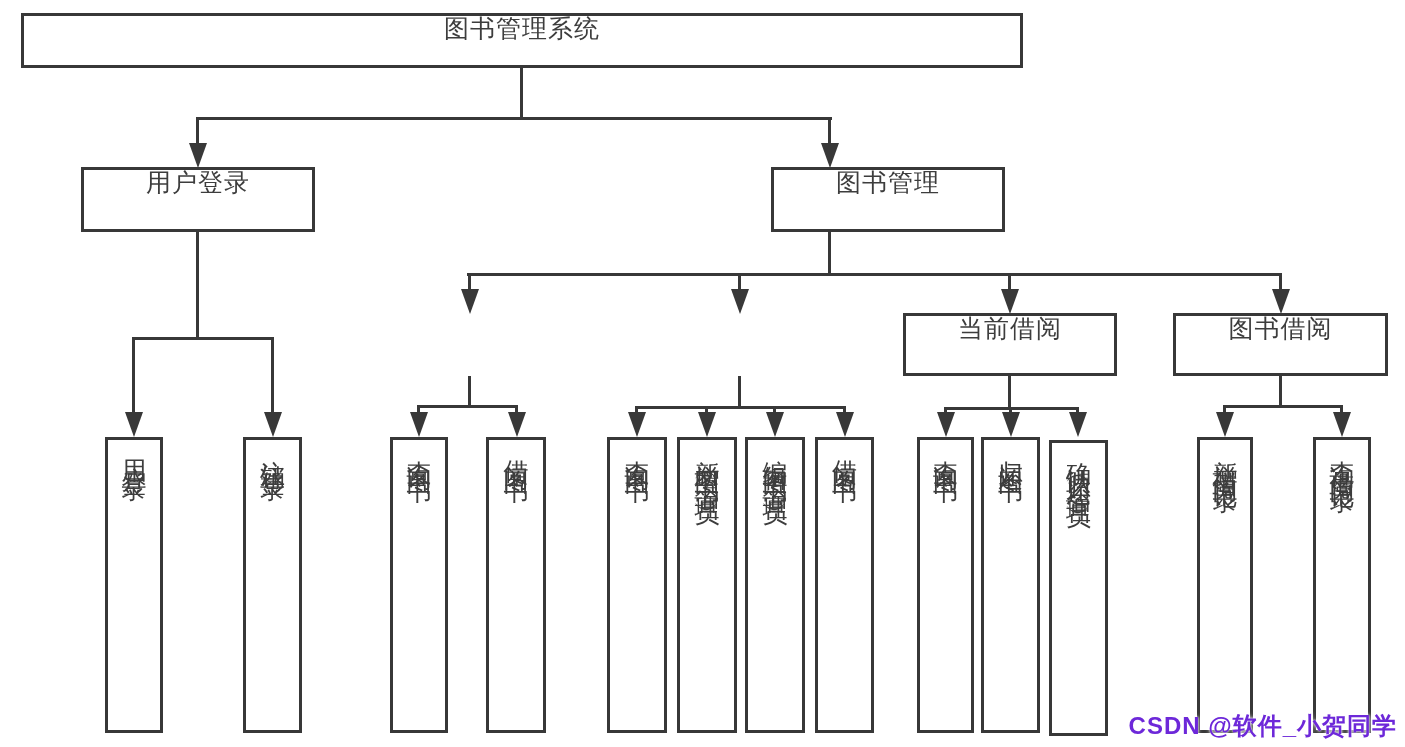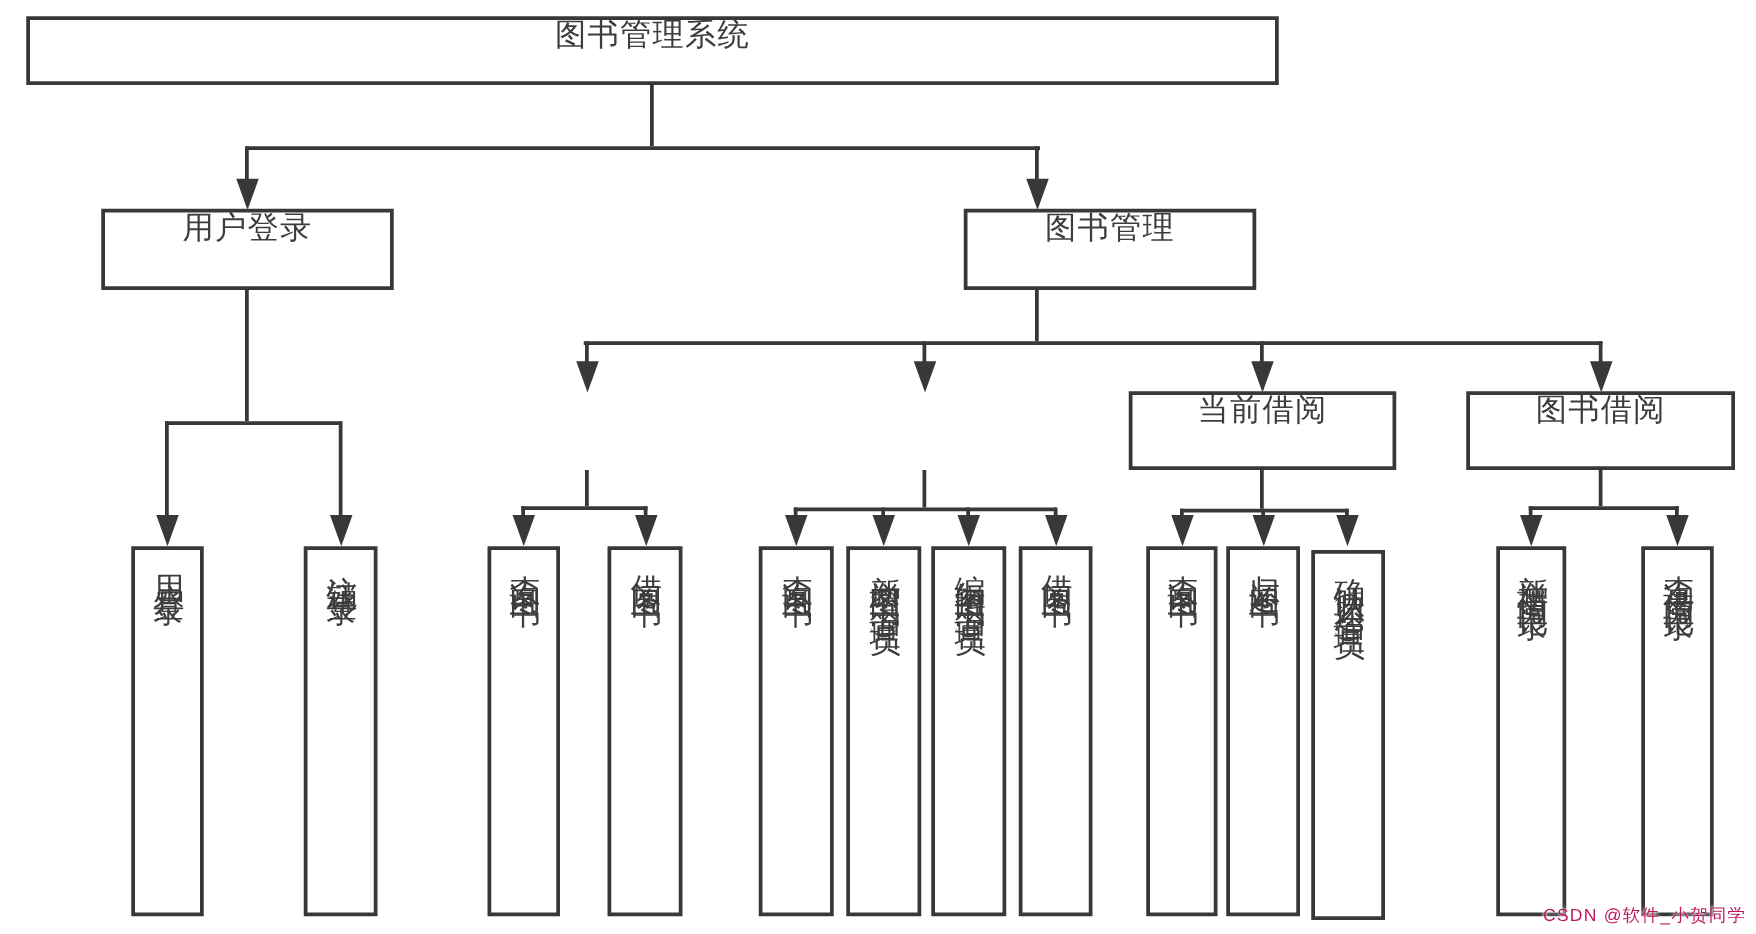--- a/index.html
+++ b/index.html
@@ -44,26 +44,27 @@
     width: 0;
     height: 0;
     border-left: 9px solid transparent;
     border-right: 9px solid transparent;
     border-top: 25px solid #383838;
   }
   .watermark {
     position: absolute;
     right: 8px;
     bottom: 5px;
-    font-size: 14px;
-    color: #be185d;
+    font-size: 24px;
+    color: #6d28d9;
     text-shadow: 0 0 2px #ffffff, 0 0 4px #ffffff;
     letter-spacing: 1px;
     white-space: nowrap;
     z-index: 5;
+    font-weight: bold;
   }
 </style>
 </head>
 <body>
 
 <div id="canvas">
 
   <div class="node" style="left:21px; top:13px; width:1002px; height:55px;">
     <span class="lbl">图书管理系统</span>
   </div>

